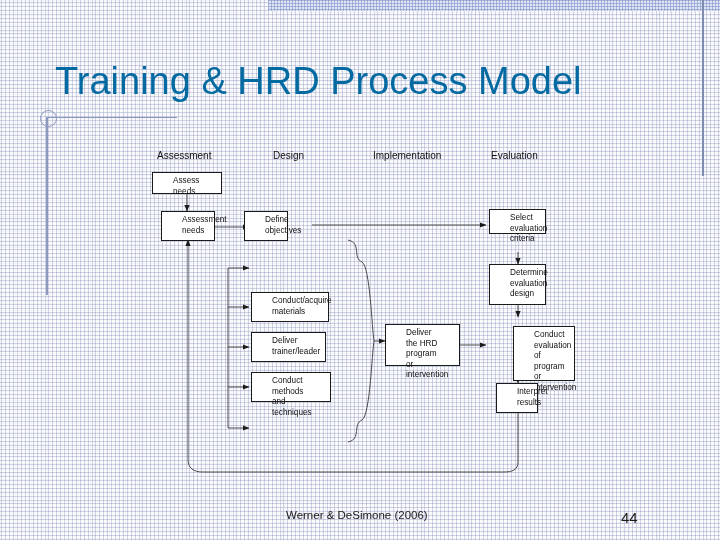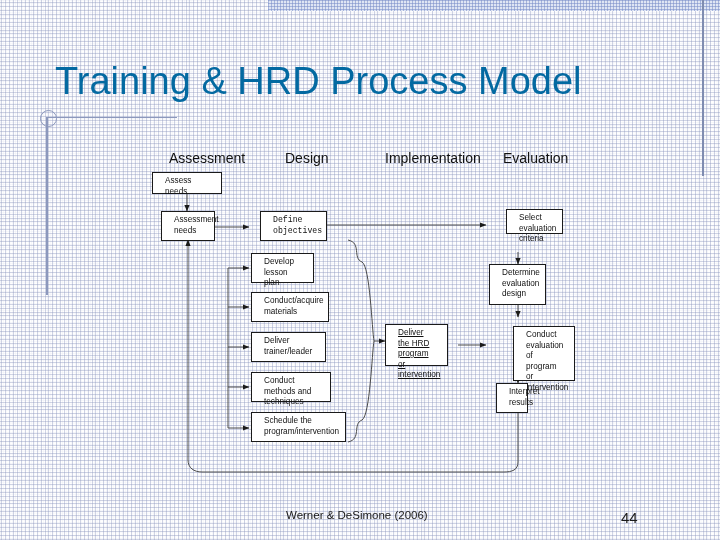--- a/index.html
+++ b/index.html
@@ -110,34 +110,33 @@
   
   #diagram {
     position: absolute;
     left: 0;
     top: 0;
     width: 720px;
     height: 540px;
   }
   .phase-label {
     position: absolute;
-    font-size: 14px;
+    font-size: 10px;
     color: #111111;
     white-space: nowrap;
-    margin-left: 12px;
   }
   .node {
     position: absolute;
     box-sizing: border-box;
     border: 1px solid #1a1a1a;
     background: #ffffff;
     color: #111111;
     font-size: 8.2px;
     line-height: 10.5px;
-    padding: 3px 12px;
+    padding: 3px 20px;
     text-align: left;
   }
   
   .footer-citation {
     position: absolute;
     left: 286px;
     top: 509px;
     font-size: 11.5px;
     color: #1a1a1a;
     white-space: nowrap;
@@ -205,30 +204,28 @@
   </svg>
 
   <div class="phase-label" style="left:157px; top:150px;">Assessment</div>
   <div class="phase-label" style="left:273px; top:150px;">Design</div>
   <div class="phase-label" style="left:373px; top:150px;">Implementation</div>
   <div class="phase-label" style="left:491px; top:150px;">Evaluation</div>
 
   <div class="node" style="left:152px; top:172px; width:70px; height:22px;">Assess needs</div>
   <div class="node" style="left:161px; top:211px; width:54px; height:30px;">Assessment needs</div>
 
-  <div class="node" style="left:260px; top:211px; width:67px; height:30px;font-family:Liberation Mono, monospace;">Define objectives</div>
-  <div class="node" style="left:251px; top:253px; width:63px; height:30px;">Develop lesson plan</div>
+  <div class="node" style="left:244px; top:211px; width:44px; height:30px;">Define objectives</div>
   <div class="node" style="left:251px; top:292px; width:78px; height:30px;">Conduct/acquire materials</div>
   <div class="node" style="left:251px; top:332px; width:75px; height:30px;">Deliver trainer/leader</div>
   <div class="node" style="left:251px; top:372px; width:80px; height:30px;">Conduct methods and techniques</div>
-  <div class="node" style="left:251px; top:412px; width:95px; height:30px;">Schedule the program/intervention</div>
-
-  <div class="node" style="left:385px; top:324px; width:63px; height:42px;text-decoration:underline;">Deliver the HRD program or intervention</div>
-
-  <div class="node" style="left:506px; top:209px; width:57px; height:25px;">Select evaluation criteria</div>
+
+  <div class="node" style="left:385px; top:324px; width:75px; height:42px;">Deliver the HRD program or intervention</div>
+
+  <div class="node" style="left:489px; top:209px; width:57px; height:25px;">Select evaluation criteria</div>
   <div class="node" style="left:489px; top:264px; width:57px; height:41px;">Determine evaluation design</div>
   <div class="node" style="left:489px; top:326px; width:62px; height:55px;margin-left:24px;">Conduct evaluation of program or intervention</div>
   <div class="node" style="left:496px; top:383px; width:32px; height:30px;">Interpret results</div>
 
   <div class="footer-citation">Werner &amp; DeSimone (2006)</div>
   <div class="footer-pagenum">44</div>
 
 </div>
 
 </body></html>

